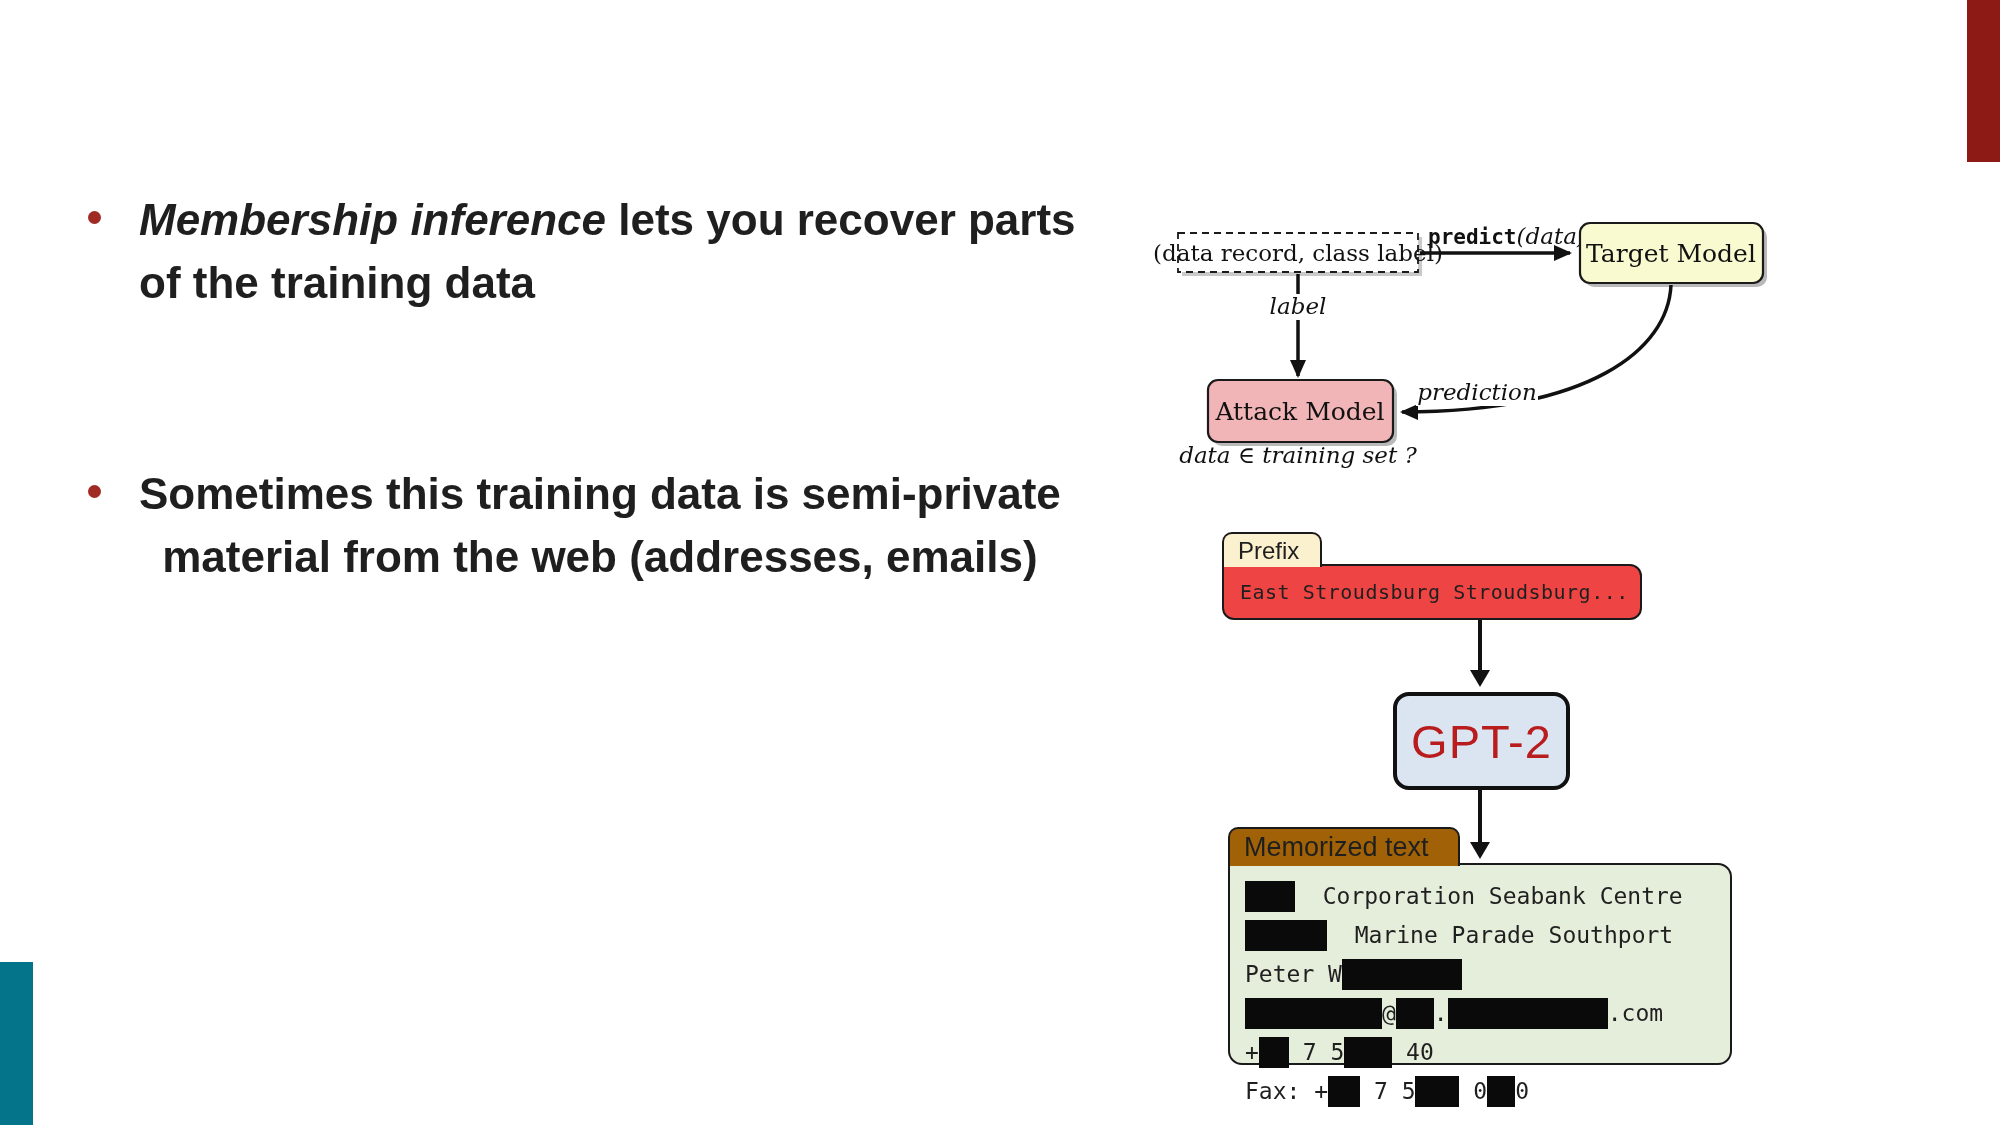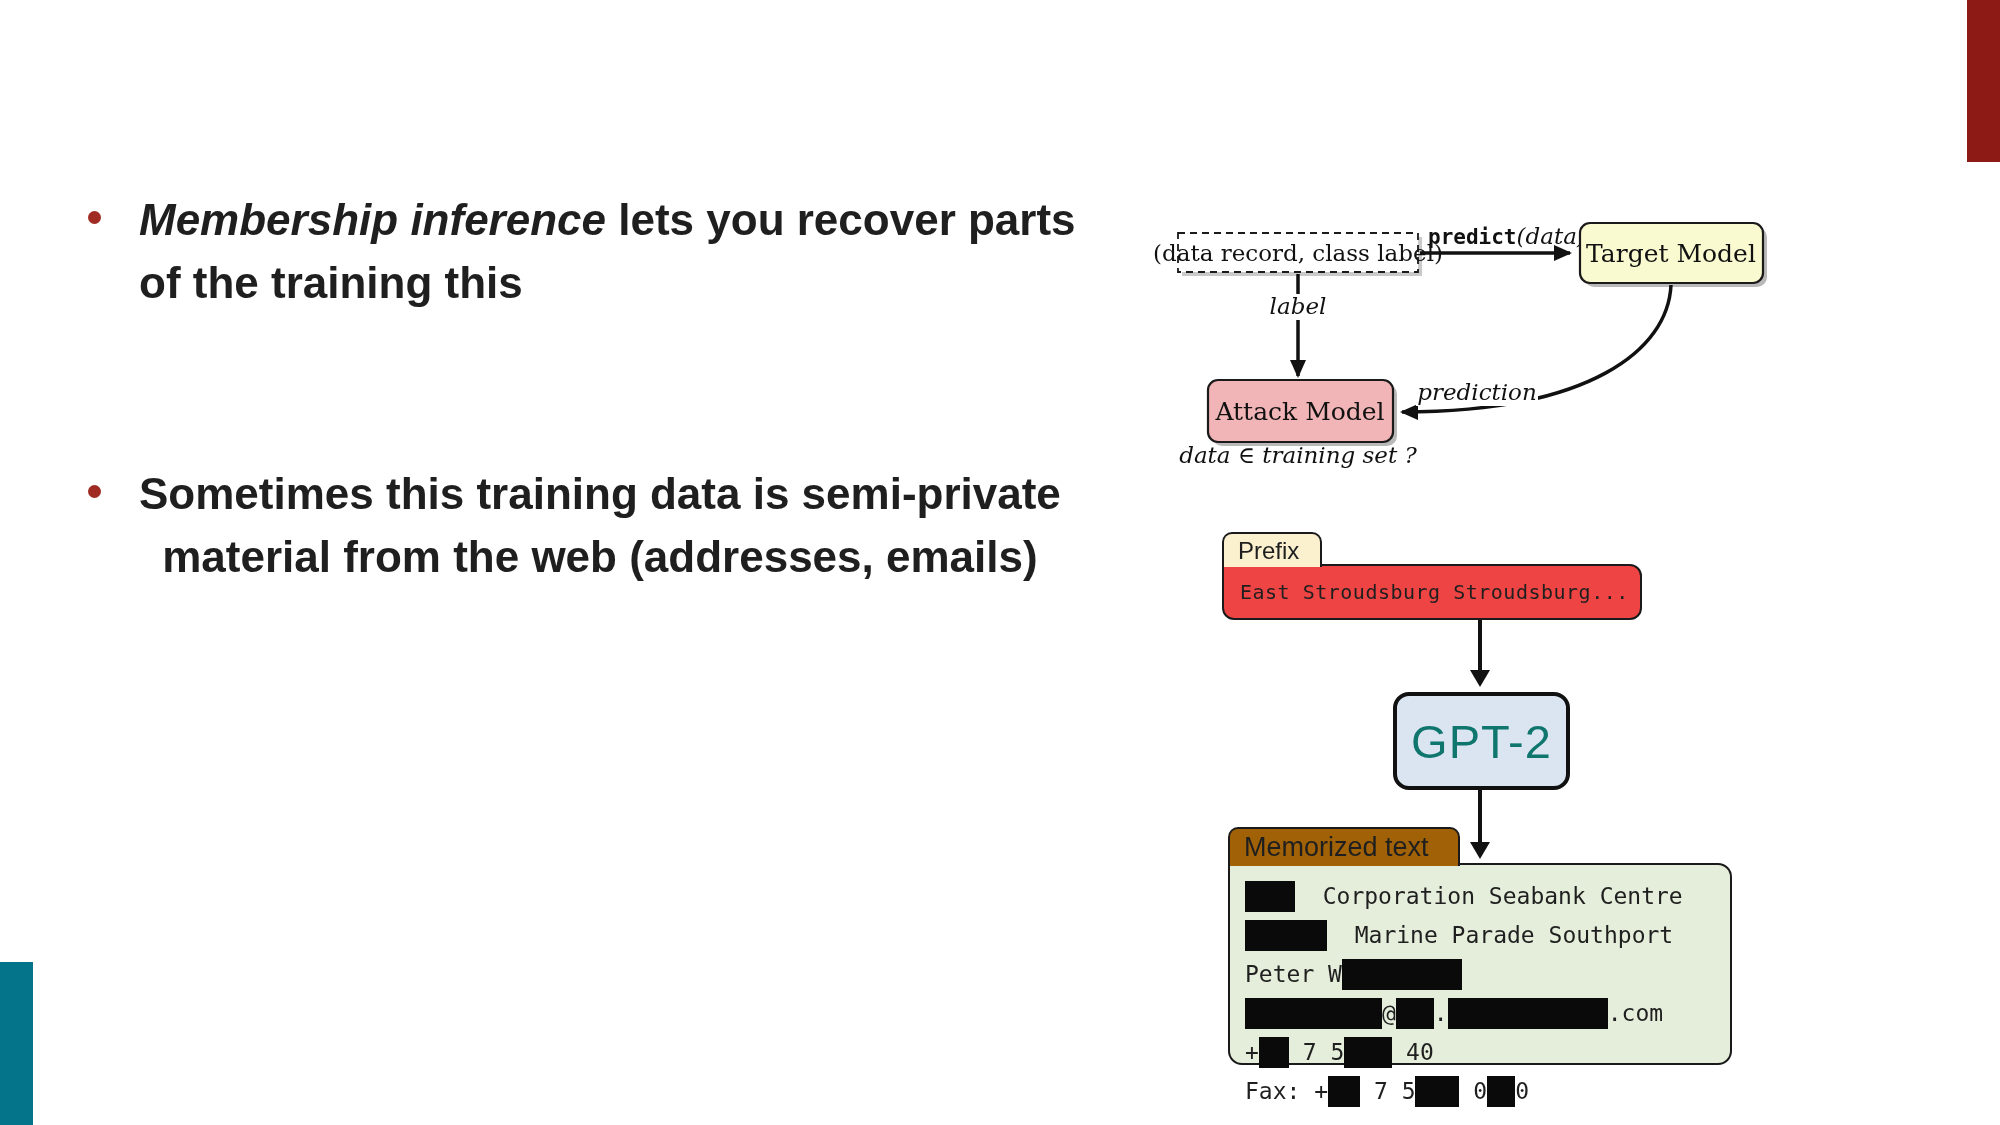--- a/index.html
+++ b/index.html
@@ -50,21 +50,21 @@
     border-radius:0 14px 14px 14px;padding:8px 0 0 15px;
     font-family:"DejaVu Sans Mono","Liberation Mono",monospace;font-size:23px;line-height:31px;
   }
   .mline{white-space:pre;height:31px;margin-top:8px;}
   .redact{display:inline-block;background:#0a0a0a;height:31px;vertical-align:-8px;}
 
   #gpt2-box{
     position:absolute;left:1393px;top:692px;width:177px;height:98px;box-sizing:border-box;
     background:#dbe4f1;border:4px solid #111;border-radius:16px;
     display:flex;align-items:center;justify-content:center;
-    font-size:47px;letter-spacing:1px;color:#0f766e;
+    font-size:47px;letter-spacing:1px;color:#b91c1c;
   }
 
   
   .vline{position:absolute;width:3.5px;background:#111;}
   .vhead{position:absolute;width:0;height:0;border-left:10px solid transparent;border-right:10px solid transparent;border-top:17px solid #111;}
   #arrow1-line{left:1478px;top:620px;height:52px;}
   #arrow1-head{left:1470px;top:670px;}
   #arrow2-line{left:1478px;top:790px;height:54px;}
   #arrow2-head{left:1470px;top:842px;}
 </style>
@@ -74,21 +74,21 @@
 <div id="slide">
 
   <div class="bar-red"></div>
   <div class="bar-teal"></div>
 
 
   <div class="bullet" id="bullet-1">
     <span class="dot"></span>
     <div class="btext">
       <div class="line"><em>Membership inference</em><span> lets you recover parts</span></div>
-      <div class="line"><span>of the training this</span></div>
+      <div class="line"><span>of the training data</span></div>
     </div>
   </div>
 
   <div class="bullet" id="bullet-2">
     <span class="dot"></span>
     <div class="btext">
       <div class="line"><span>Sometimes this training data is semi-private</span></div>
       <div class="line"><span>material from the web (addresses, emails)</span></div>
     </div>
   </div>

